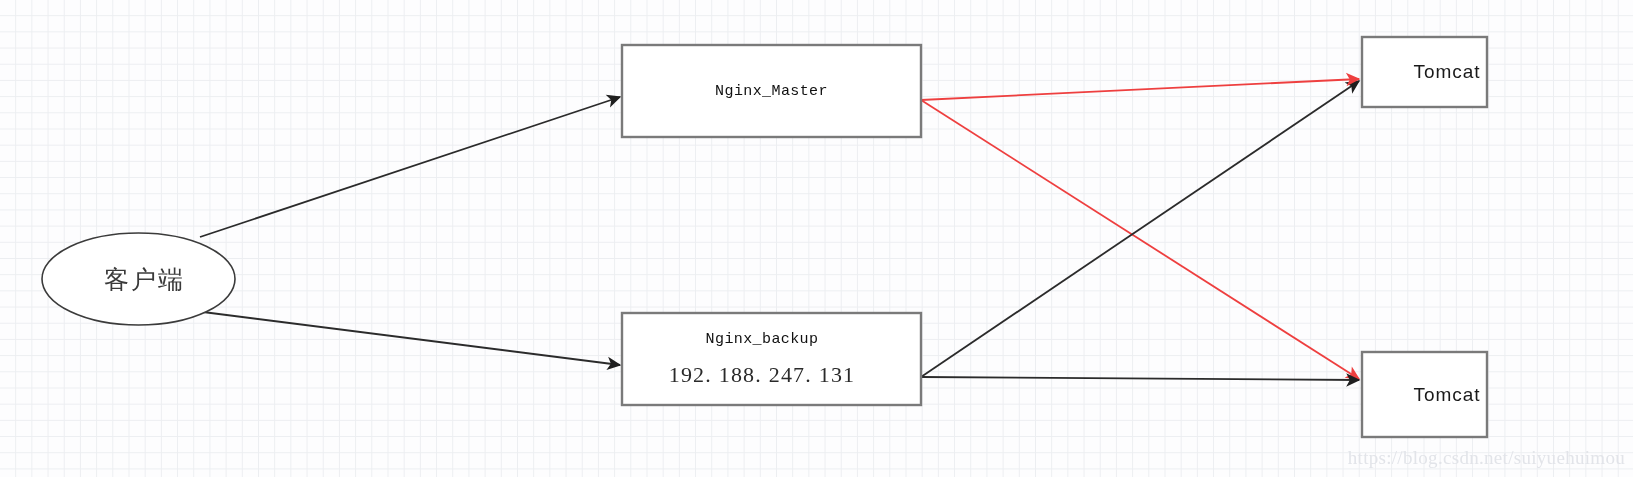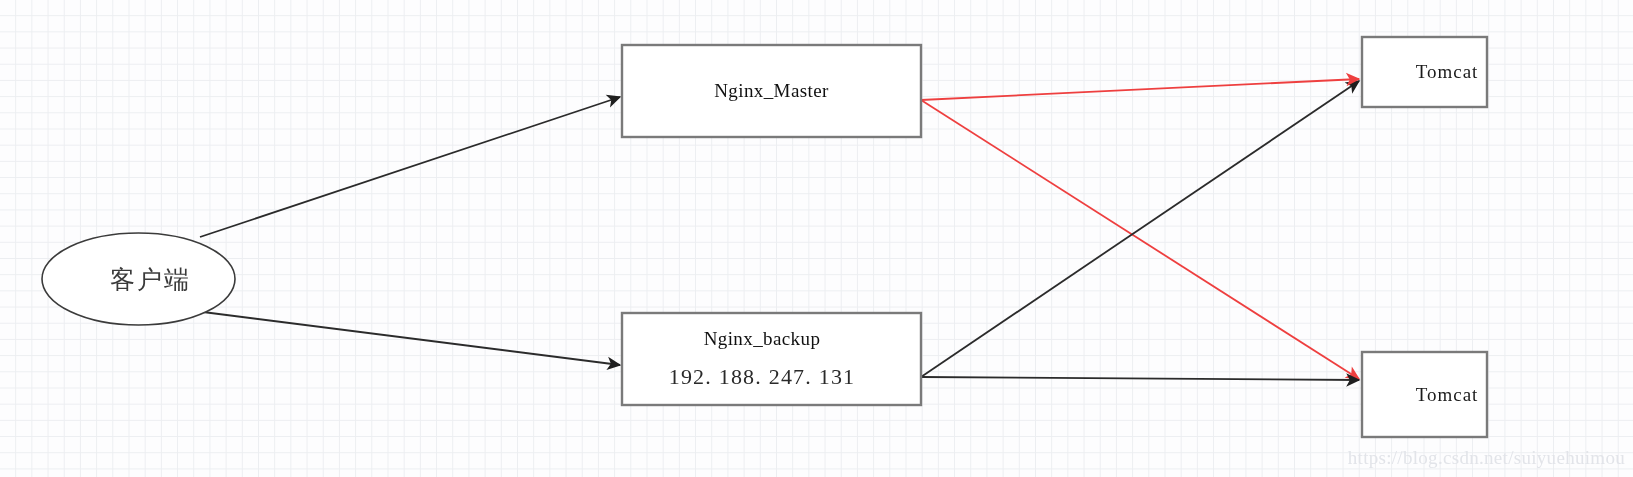--- a/index.html
+++ b/index.html
@@ -30,34 +30,34 @@
   .node-label {
     position: absolute;
     display: flex;
     flex-direction: column;
     align-items: center;
     justify-content: center;
     pointer-events: none;
     color: #1d1d1d;
   }
   .node-title-mono {
-    font-family: Liberation Serif, serif;
-    font-size: 19px;
+    font-family: Liberation Mono, monospace;
+    font-size: 15px;
     letter-spacing: 0.4px;
     color: #101010;
   }
   .node-ip {
     font-family: "Liberation Serif", "DejaVu Serif", serif;
     font-size: 22px;
     letter-spacing: 1.2px;
     color: #2a2a2a;
     margin-top: 14px;
   }
   .node-plain {
-    font-family: Liberation Serif, serif;
+    font-family: Liberation Sans, sans-serif;
     font-size: 19px;
     letter-spacing: 1px;
     color: #1a1a1a;
     margin-left: 45px;
   }
   .node-cjk {
     font-family: "DejaVu Sans", sans-serif;
     font-size: 25px;
     letter-spacing: 2px;
     color: #3a3a3a;
@@ -105,21 +105,21 @@
 
     <rect x="622" y="45" width="299" height="92" fill="#ffffff" stroke="#7a7a7a" stroke-width="2.4"></rect>
 
     <rect x="622" y="313" width="299" height="92" fill="#ffffff" stroke="#7a7a7a" stroke-width="2.4"></rect>
 
     <rect x="1362" y="37" width="125" height="70" fill="#ffffff" stroke="#7a7a7a" stroke-width="2.4"></rect>
 
     <rect x="1362" y="352" width="125" height="85" fill="#ffffff" stroke="#7a7a7a" stroke-width="2.4"></rect>
   </svg>
 
-  <div class="node-label" style="left:54px; top:233px; width:193px; height:92px;">
+  <div class="node-label" style="left:48px; top:233px; width:193px; height:92px;">
     <span class="node-cjk">客户端</span>
   </div>
 
   <div class="node-label" style="left:622px; top:45px; width:299px; height:92px;">
     <span class="node-title-mono">Nginx_Master</span>
   </div>
 
   <div class="node-label" style="left:622px; top:313px; width:280px; height:92px;border-radius:24px;">
     <span class="node-title-mono">Nginx_backup</span>
     <span class="node-ip">192. 188. 247. 131</span>

